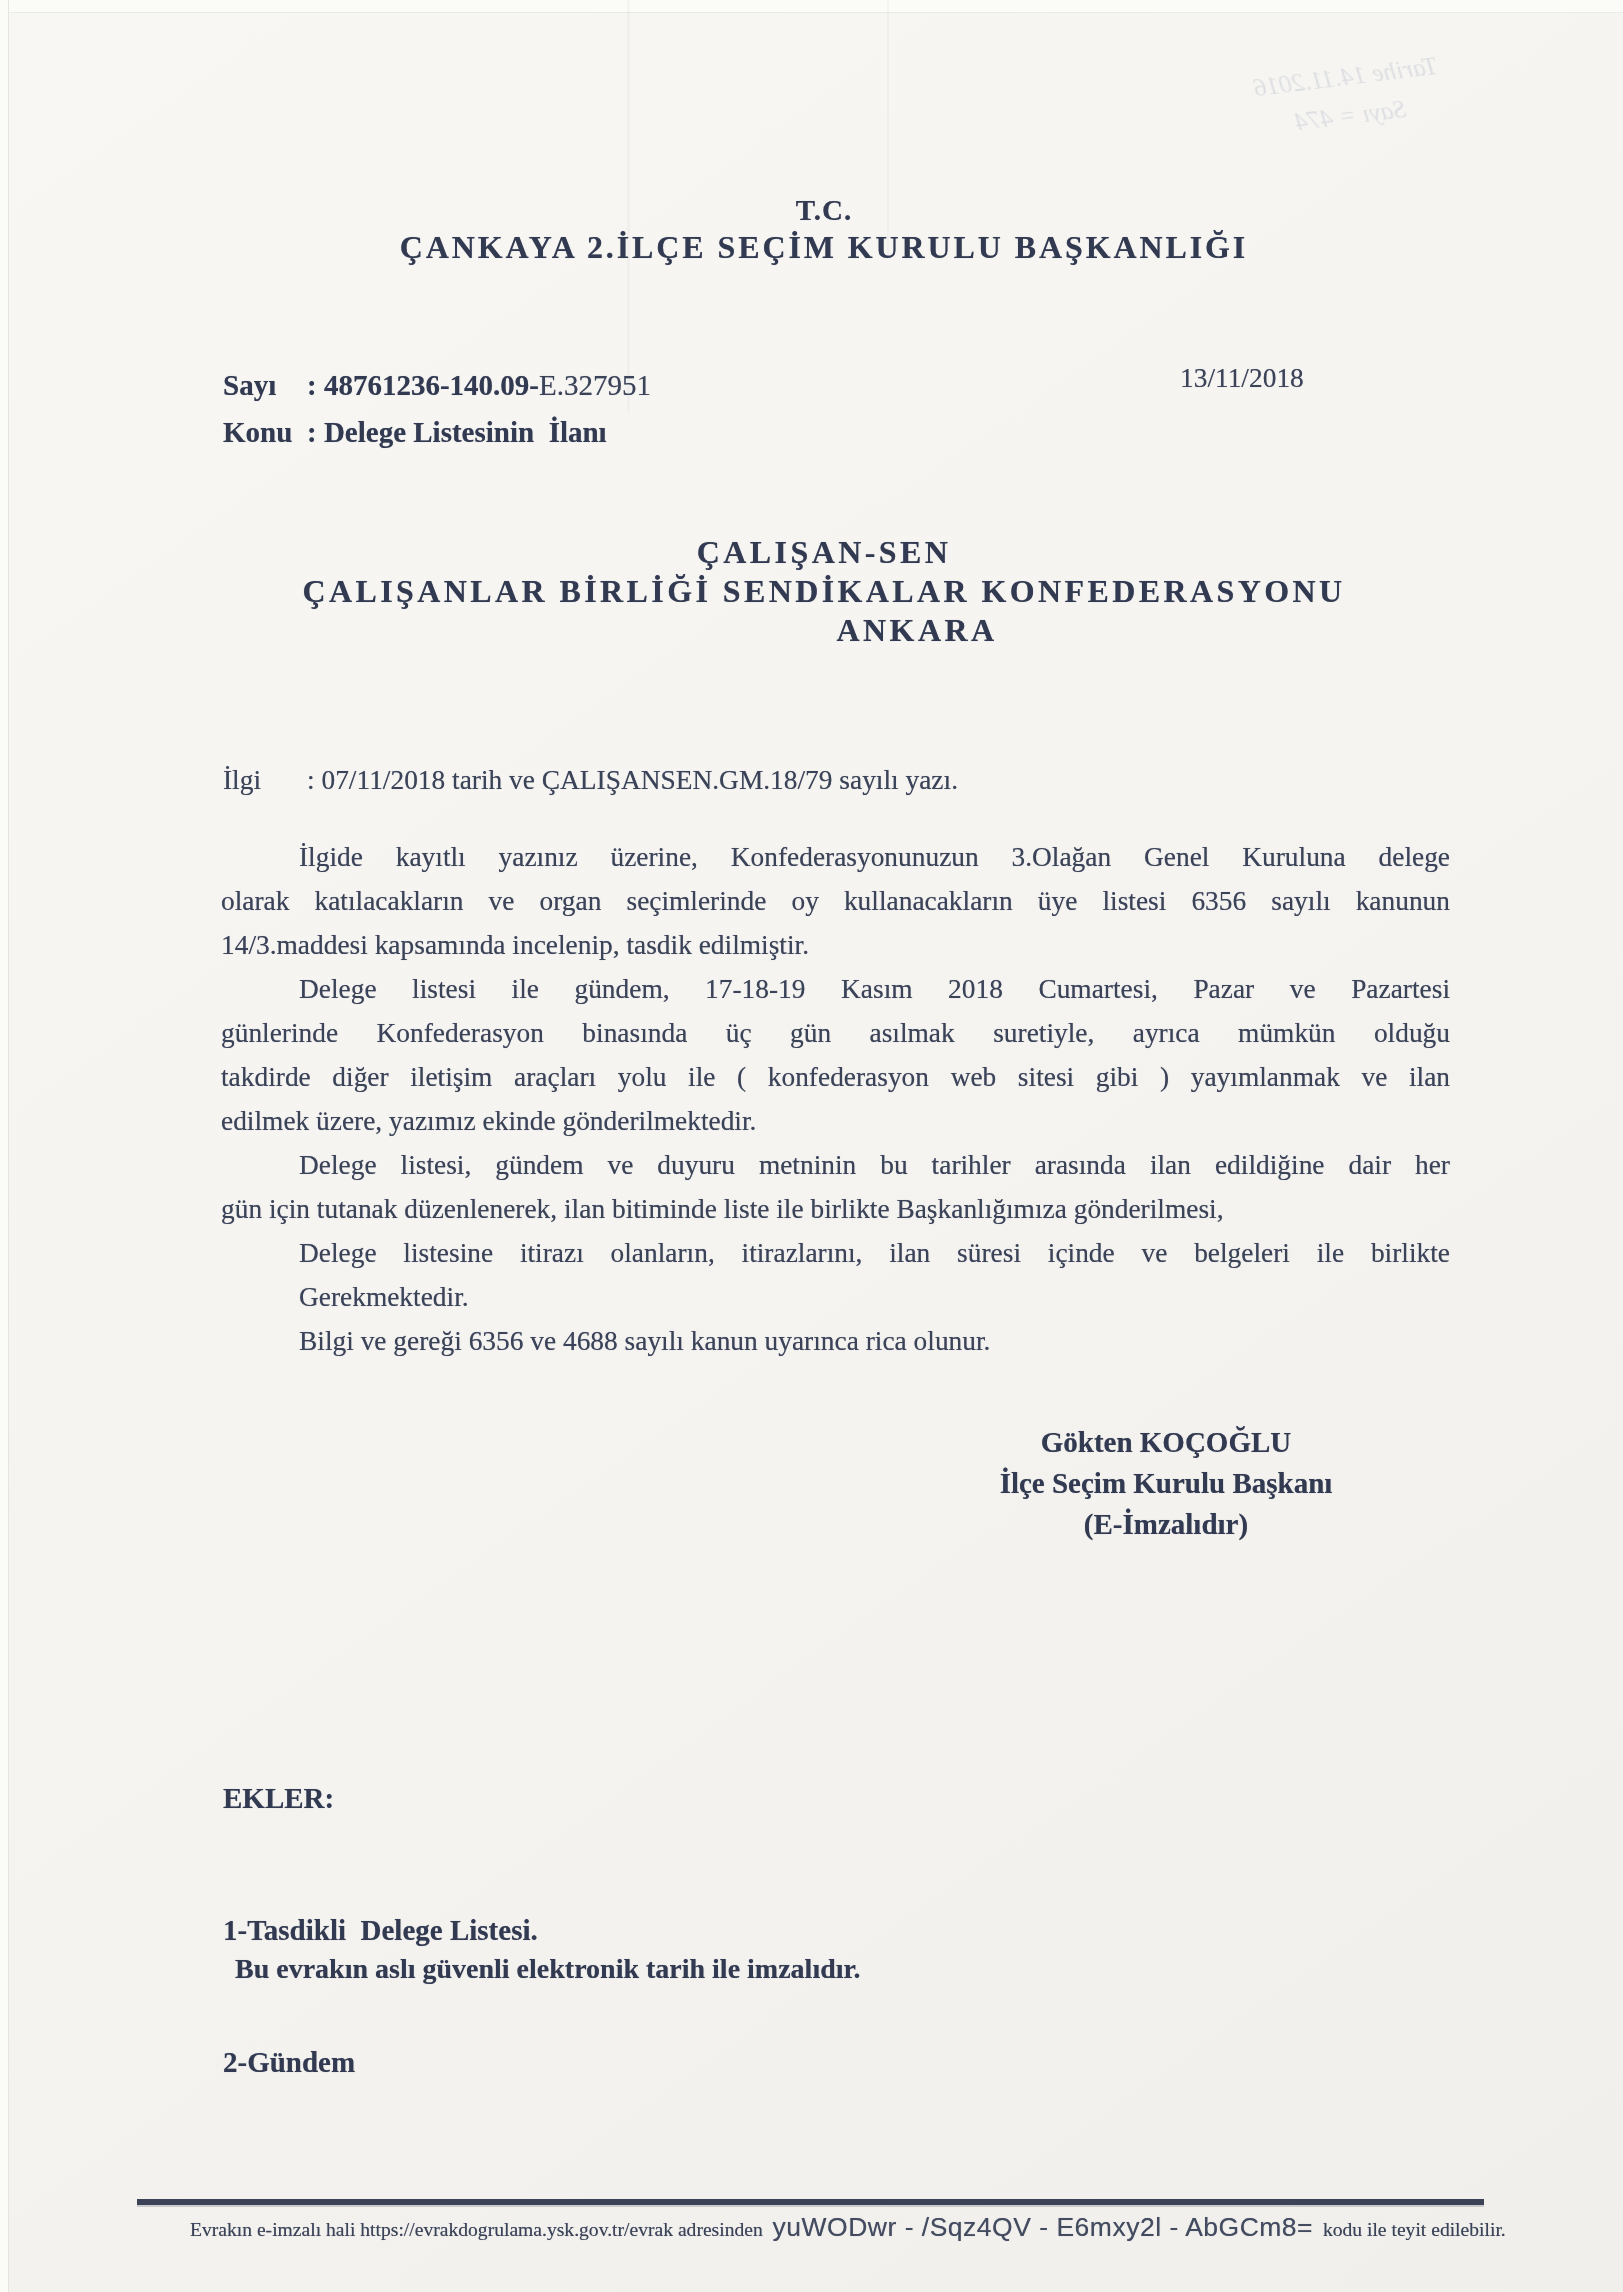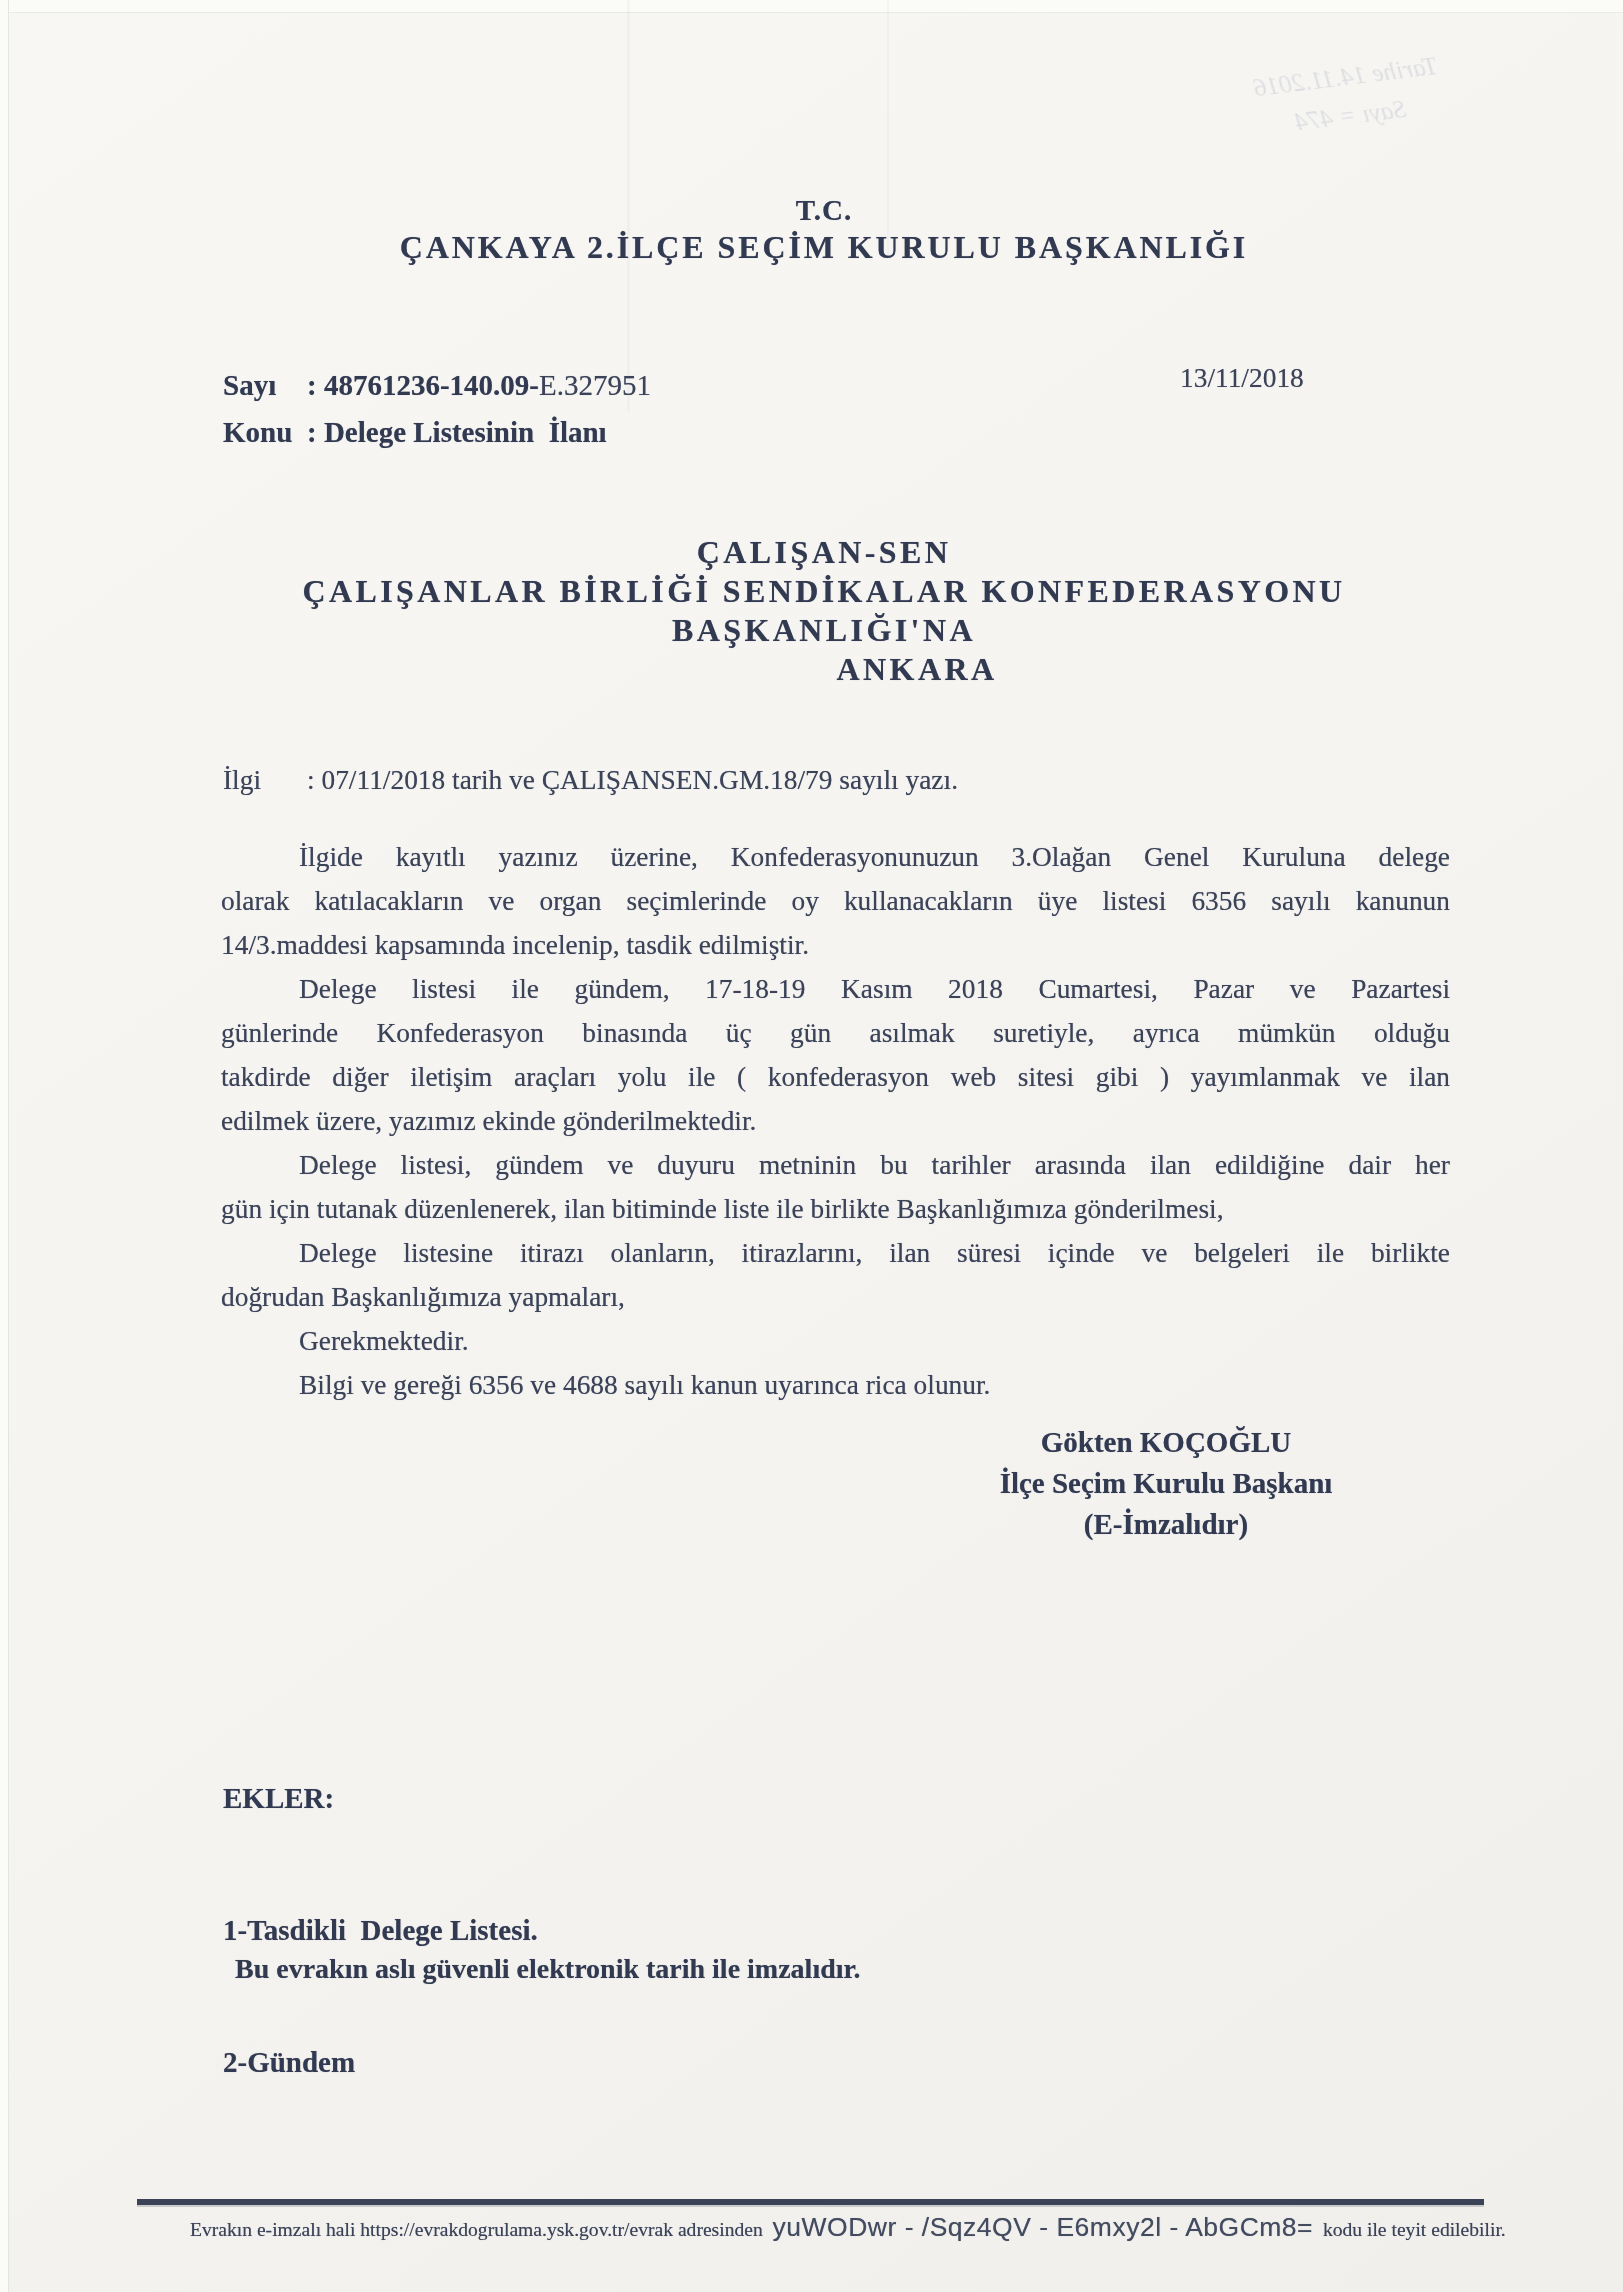--- a/index.html
+++ b/index.html
@@ -73,41 +73,39 @@
   </div>
   <div class="txt date">13/11/2018</div>
   <div class="txt meta-row konu">
     <span class="lbl bold">Konu</span>
     <span class="bold">: Delege Listesinin  İlanı</span>
   </div>
 
   <div class="txt center-col recipient bold">
     <div>ÇALIŞAN-SEN</div>
     <div>ÇALIŞANLAR BİRLİĞİ SENDİKALAR KONFEDERASYONU</div>
-    <div>BAŞKANLIĞI'NA</div>
     <div class="shift">ANKARA</div>
   </div>
 
   <div class="txt ilgi">
     <span class="lbl">İlgi</span>
     <span>: 07/11/2018 tarih ve ÇALIŞANSEN.GM.18/79 sayılı yazı.</span>
   </div>
 
   <div class="txt body-block">
     <div class="bline ind str">İlgide kayıtlı yazınız üzerine, Konfederasyonunuzun 3.Olağan Genel Kuruluna delege</div>
     <div class="bline str">olarak katılacakların ve organ seçimlerinde oy kullanacakların üye listesi 6356 sayılı kanunun</div>
     <div class="bline">14/3.maddesi kapsamında incelenip, tasdik edilmiştir.</div>
     <div class="bline ind str">Delege listesi ile gündem, 17-18-19 Kasım 2018 Cumartesi, Pazar ve Pazartesi</div>
     <div class="bline str">günlerinde Konfederasyon binasında üç gün asılmak suretiyle, ayrıca mümkün olduğu</div>
     <div class="bline str">takdirde diğer iletişim araçları yolu ile ( konfederasyon web sitesi gibi ) yayımlanmak ve ilan</div>
     <div class="bline">edilmek üzere, yazımız ekinde gönderilmektedir.</div>
     <div class="bline ind str">Delege listesi, gündem ve duyuru metninin bu tarihler arasında ilan edildiğine dair her</div>
     <div class="bline">gün için tutanak düzenlenerek, ilan bitiminde liste ile birlikte Başkanlığımıza gönderilmesi,</div>
     <div class="bline ind str">Delege listesine itirazı olanların, itirazlarını, ilan süresi içinde ve belgeleri ile birlikte</div>
-    <div class="bline">doğrudan Başkanlığımıza yapmaları,</div>
     <div class="bline ind">Gerekmektedir.</div>
     <div class="bline ind">Bilgi ve gereği 6356 ve 4688 sayılı kanun uyarınca rica olunur.</div>
   </div>
 
   <div class="txt signature bold">
     <div>Gökten KOÇOĞLU</div>
     <div>İlçe Seçim Kurulu Başkanı</div>
     <div>(E-İmzalıdır)</div>
   </div>
 

